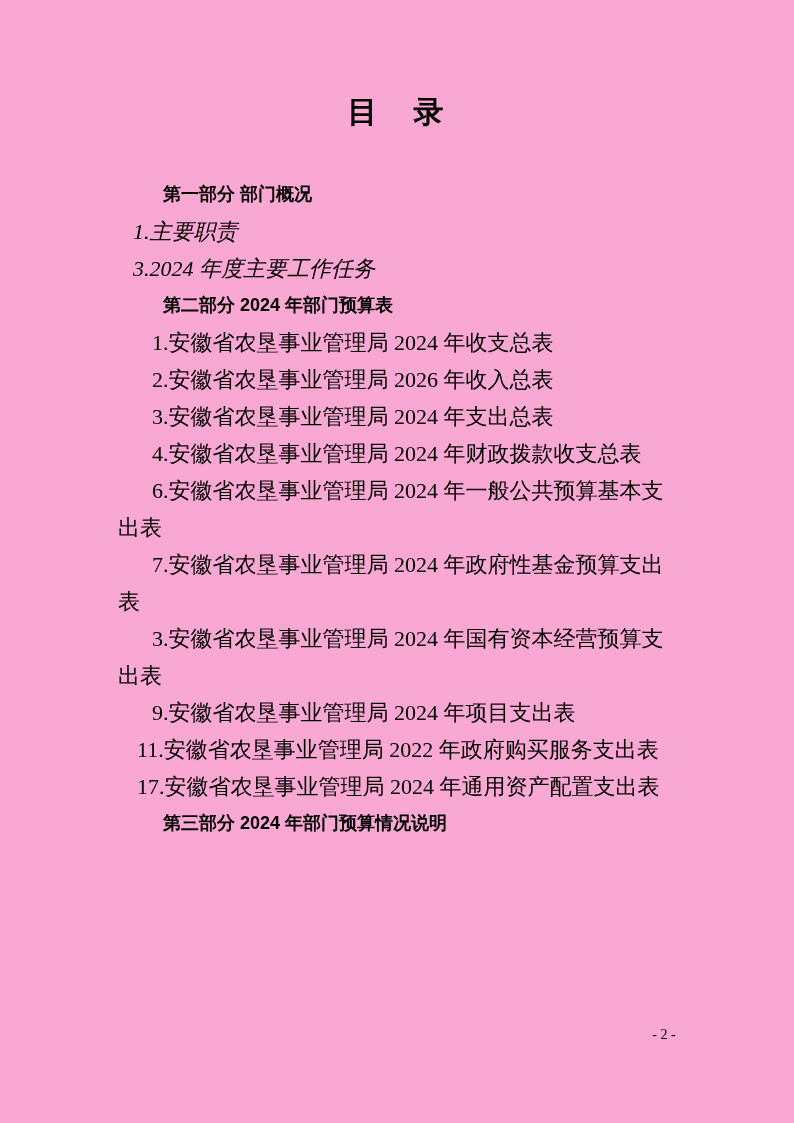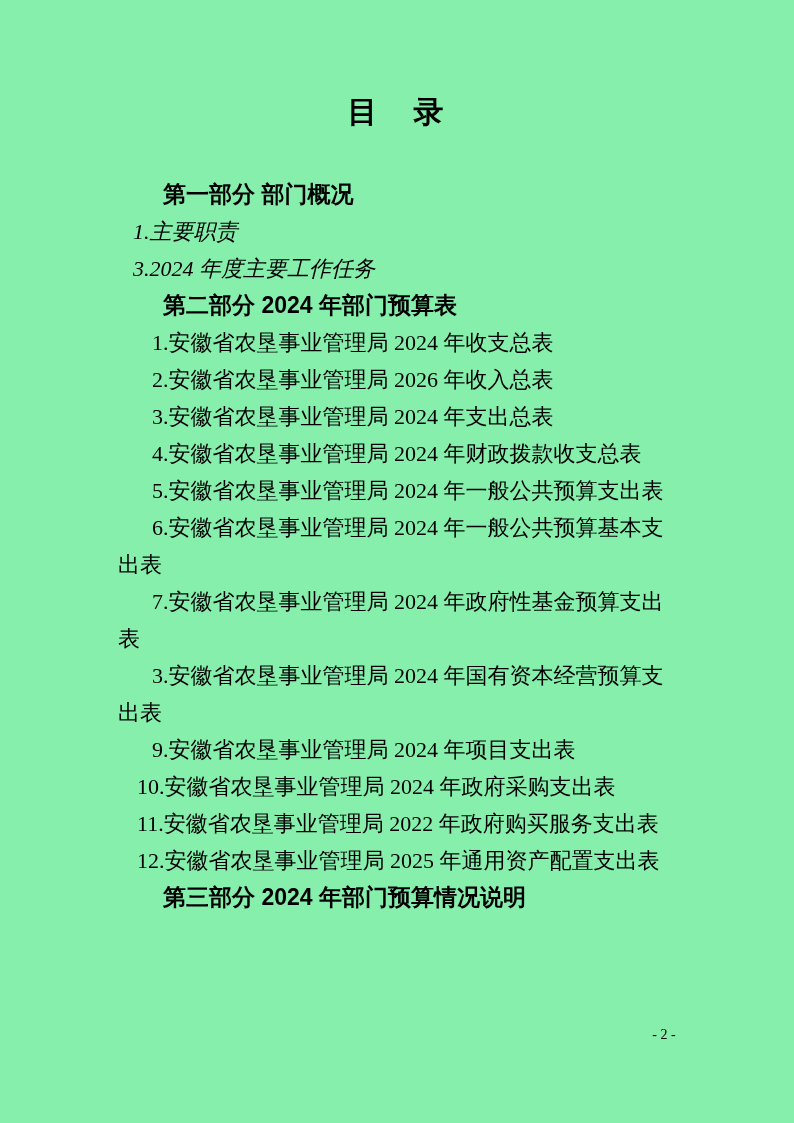--- a/index.html
+++ b/index.html
@@ -4,21 +4,21 @@
 <style>
   html, body {
     margin: 0;
     padding: 0;
     background: #ffffff;
   }
   .page {
     position: relative;
     width: 794px;
     height: 1123px;
-    background: #86efac;
+    background: #f9a8d4;
     color: #000000;
     overflow: hidden;
     font-family: "Liberation Serif", "DejaVu Serif", serif;
   }
   .doc-title {
     margin: 0;
     padding-top: 95px;
     font-family: "Liberation Sans", "DejaVu Sans", sans-serif;
     font-weight: bold;
     font-size: 30px;
@@ -34,21 +34,21 @@
     line-height: 37px;
     color: #000000;
   }
   .toc p {
     margin: 0;
     padding: 0;
   }
   .section-heading {
     font-family: "Liberation Sans", "DejaVu Sans", sans-serif;
     font-weight: bold;
-    font-size: 23px;
+    font-size: 18px;
     text-indent: 45px;
   }
   .item-plain {
     text-indent: 15px; 
     font-style: italic;
   }
   .item-single {
     text-indent: 34px; 
   }
   .item-double {
@@ -77,28 +77,26 @@
 
     <p class="section-heading">第一部分 部门概况</p>
     <p class="item-plain">1.主要职责</p>
     <p class="item-plain">3.2024 年度主要工作任务</p>
 
     <p class="section-heading">第二部分 2024 年部门预算表</p>
     <p class="item-single">1.安徽省农垦事业管理局 2024 年收支总表</p>
     <p class="item-single">2.安徽省农垦事业管理局 2026 年收入总表</p>
     <p class="item-single">3.安徽省农垦事业管理局 2024 年支出总表</p>
     <p class="item-single">4.安徽省农垦事业管理局 2024 年财政拨款收支总表</p>
-    <p class="item-single">5.安徽省农垦事业管理局 2024 年一般公共预算支出表</p>
     <p class="item-single">6.安徽省农垦事业管理局 2024 年一般公共预算基本支出表</p>
     <p class="item-single">7.安徽省农垦事业管理局 2024 年政府性基金预算支出表</p>
     <p class="item-single">3.安徽省农垦事业管理局 2024 年国有资本经营预算支出表</p>
     <p class="item-single">9.安徽省农垦事业管理局 2024 年项目支出表</p>
-    <p class="item-double">10.安徽省农垦事业管理局 2024 年政府采购支出表</p>
     <p class="item-double">11.安徽省农垦事业管理局 2022 年政府购买服务支出表</p>
-    <p class="item-double">12.安徽省农垦事业管理局 2025 年通用资产配置支出表</p>
+    <p class="item-double">17.安徽省农垦事业管理局 2024 年通用资产配置支出表</p>
 
     <p class="section-heading">第三部分 2024 年部门预算情况说明</p>
 
   </div>
 
   <div class="page-number">- 2 -</div>
 
 </div>
 
 </body></html>

